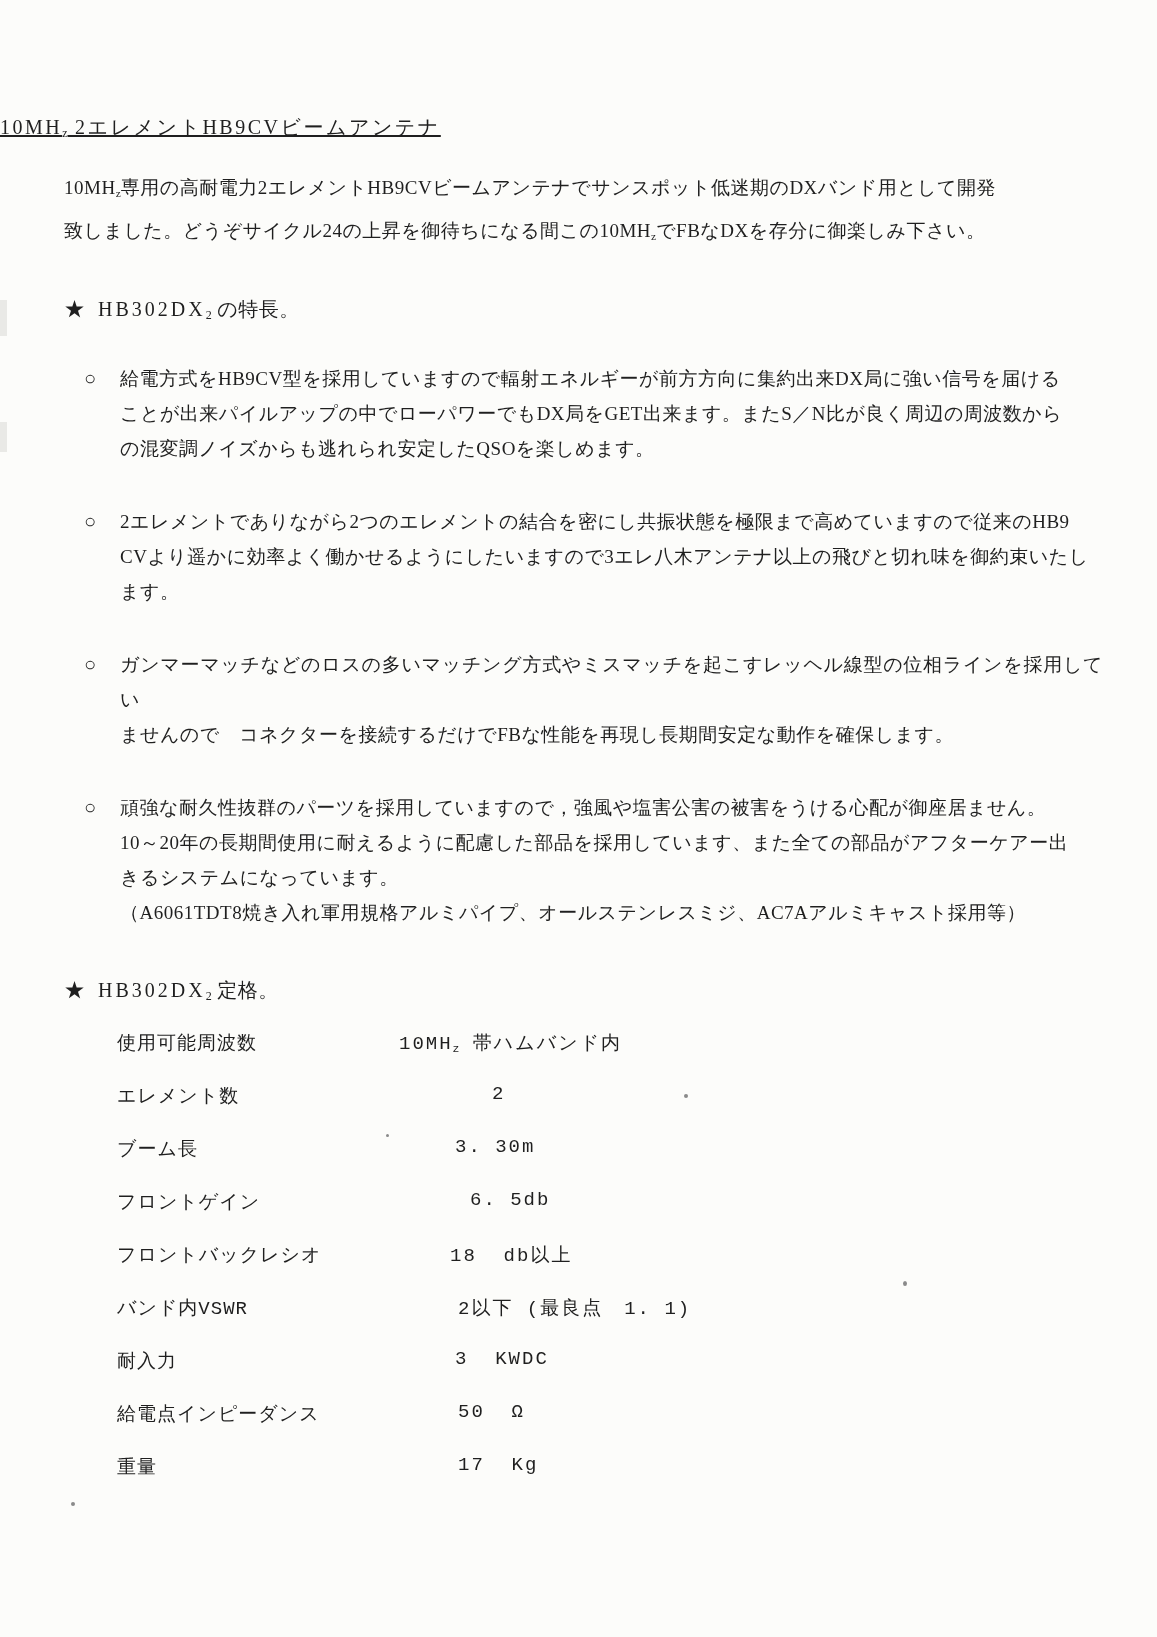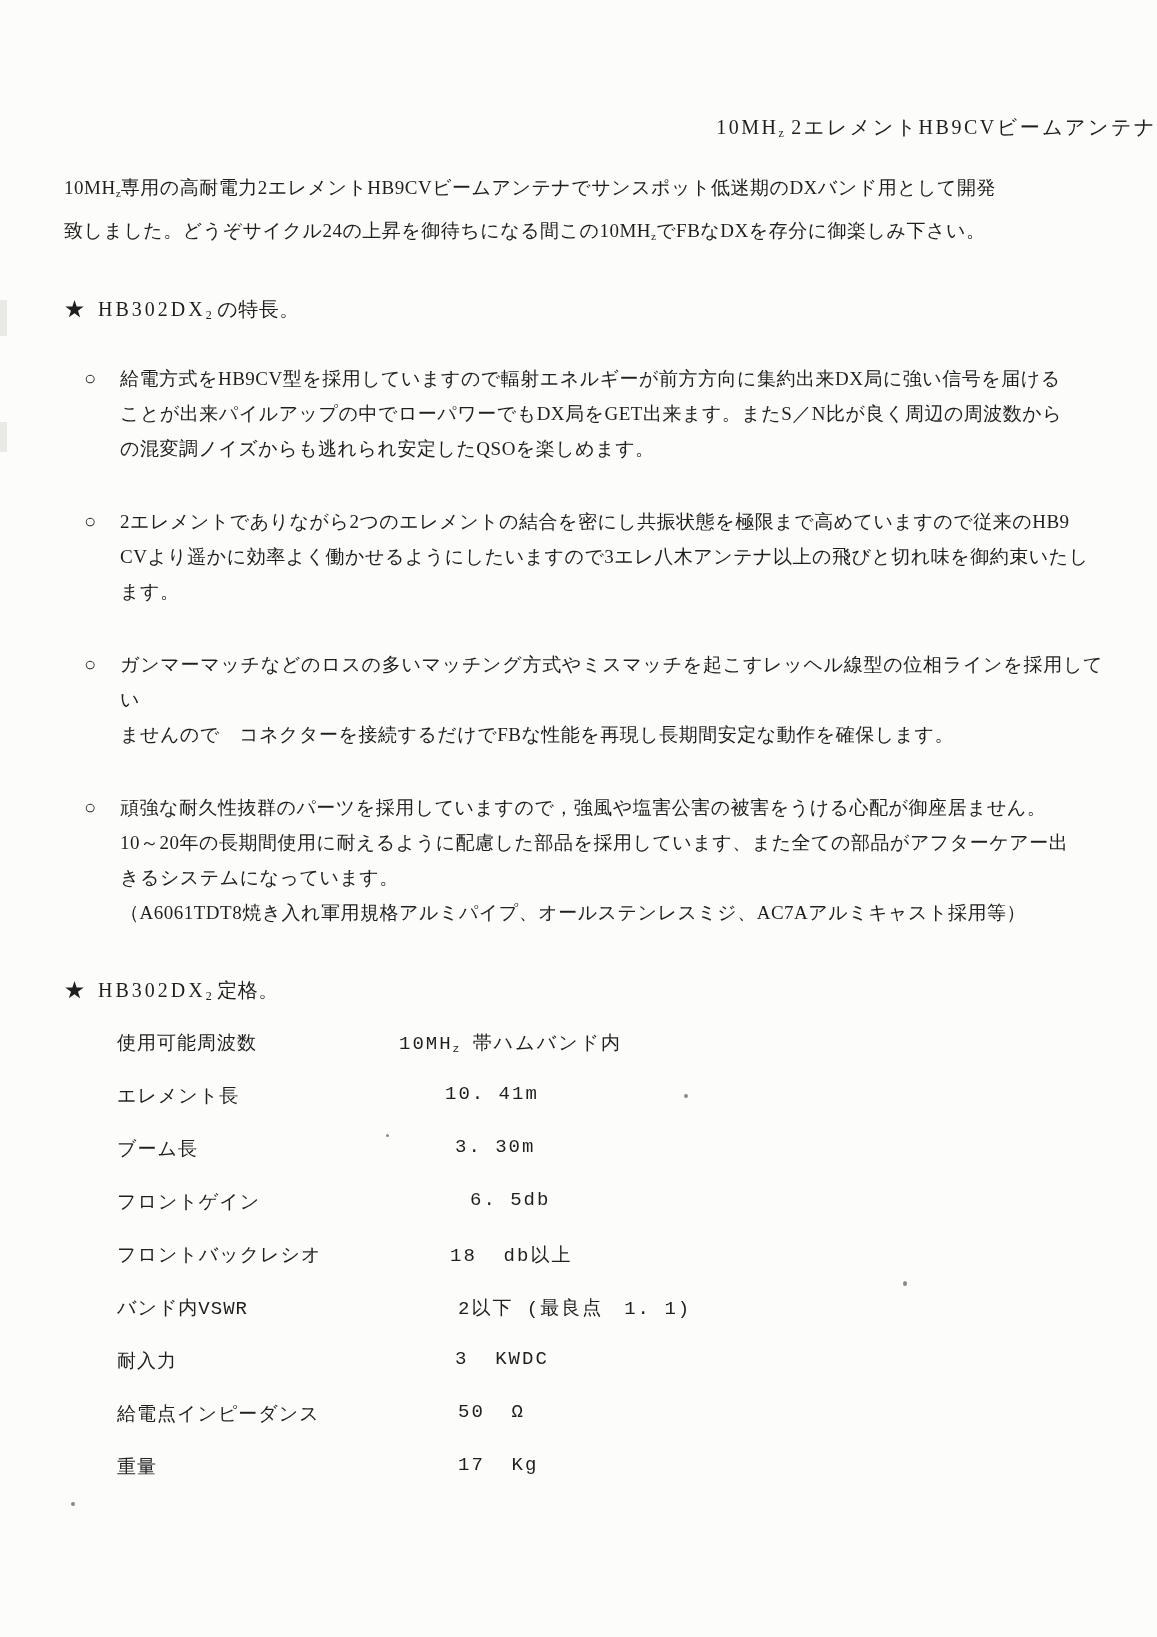--- a/index.html
+++ b/index.html
@@ -10,24 +10,25 @@
     margin: 0 auto;
     background: #fcfcfa;
     color: #1f1f1f;
     font-family: "Liberation Serif", "DejaVu Serif", serif;
     font-size: 19px;
     overflow: hidden;
     letter-spacing: 0.5px;
   }
   .title {
     padding-top: 114px;
-    text-align: right;
+    text-align: left;
     font-size: 20px;
     letter-spacing: 2.5px;
     white-space: pre-line;
+    text-decoration: underline;
   }
   .sub {
     font-size: 0.6em;
     vertical-align: -0.25em;
     letter-spacing: 0;
   }
   .intro {
     margin: 28px 58px 0 64px;
     line-height: 37px;
     white-space: pre-line;
@@ -137,25 +138,25 @@
     <span class="star">★</span><span class="model">HB302DX</span><span class="sub">2</span><span> 定格。</span>
   </div>
 
   <div class="spec">
 
     <div class="spec-row">
       <span class="spec-label">使用可能周波数</span>
       <span class="spec-value" style="left:282px;"><span>10MH</span><span class="sub">z</span><span> 帯ハムバンド内</span></span>
     </div>
 
-
-    <div class="spec-row">
-      <span class="spec-label">エレメント長</span>
-      <span class="spec-value" style="left:328px;">10. 41m</span>
-    </div>
+    <div class="spec-row">
+      <span class="spec-label">エレメント数</span>
+      <span class="spec-value" style="left:375px;">2</span>
+    </div>
+
 
     <div class="spec-row">
       <span class="spec-label">ブーム長</span>
       <span class="spec-value" style="left:338px;">3. 30m</span>
     </div>
 
     <div class="spec-row">
       <span class="spec-label">フロントゲイン</span>
       <span class="spec-value" style="left:353px;">6. 5db</span>
     </div>

